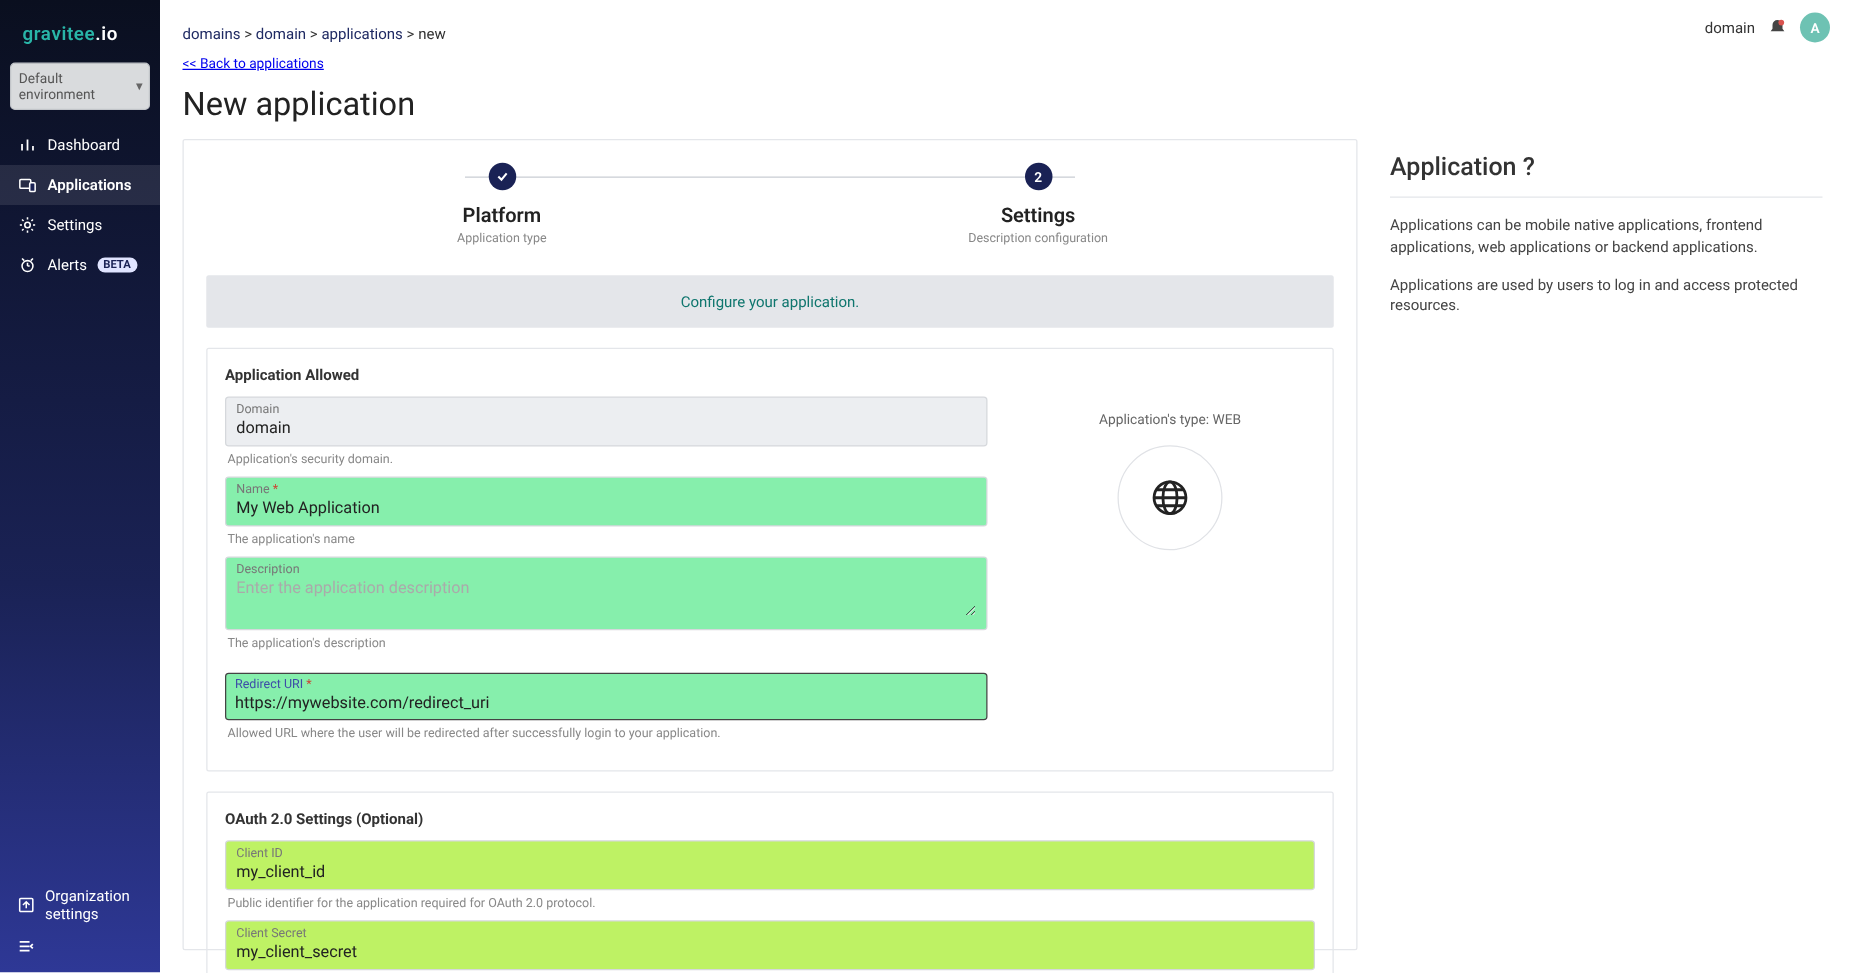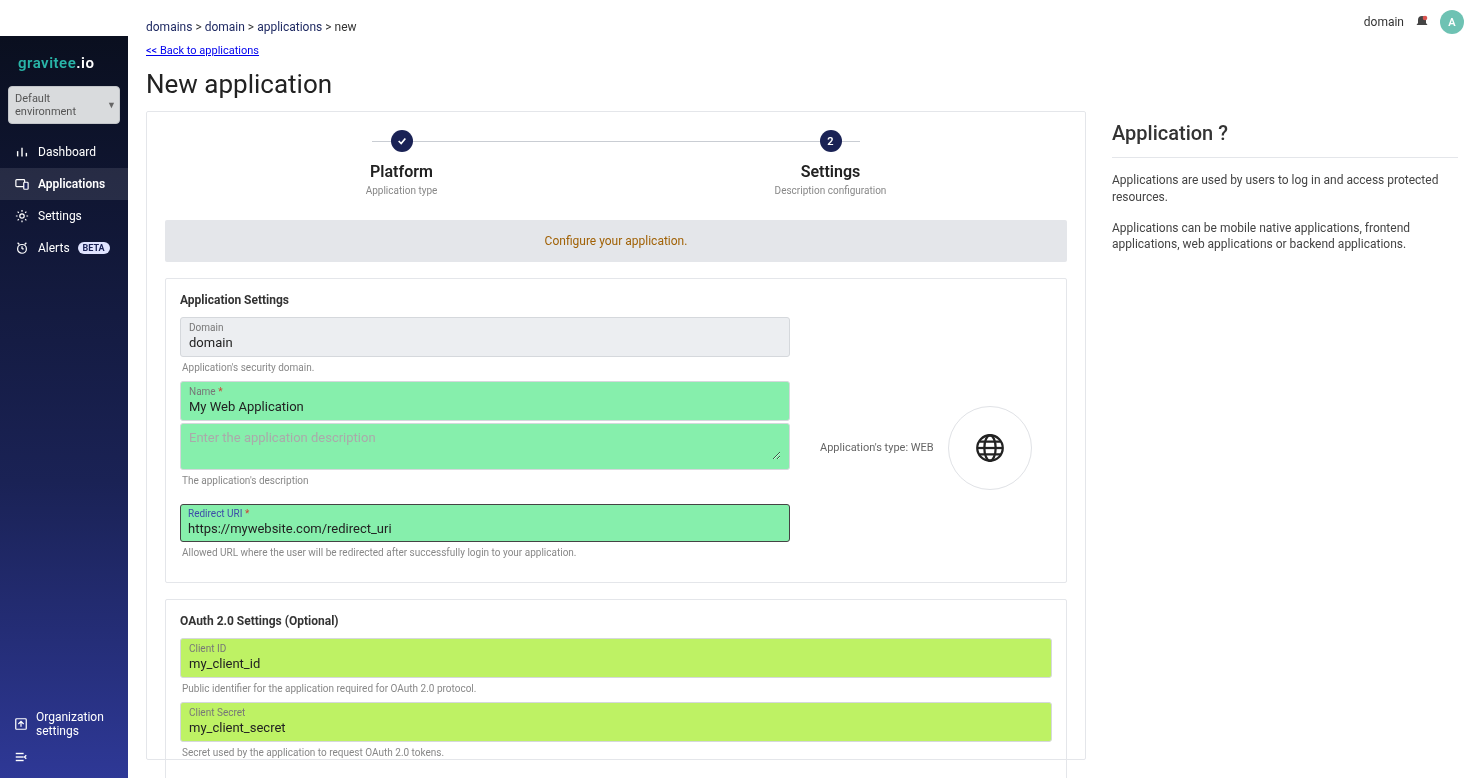--- a/index.html
+++ b/index.html
@@ -18,21 +18,20 @@
   height: 100%;
 }
 
 .sidebar {
   width: 128px;
   background: linear-gradient(180deg, #0a0f1f 0%, #1a2255 60%, #2e3896 100%);
   color: #fff;
   display: flex;
   flex-direction: column;
   flex-shrink: 0;
-  margin-top: 36px;
 }
 .logo {
   padding: 18px 10px 14px 18px;
   font-size: 15px;
   font-weight: 600;
   letter-spacing: 0.5px;
   color: #fff;
 }
 .logo .g { color: #29b5a8; }
 .env-select-wrap {
@@ -197,21 +196,21 @@
   height: 1px;
   background: #c9cdd3;
   z-index: 1;
 }
 .info-banner {
   margin: 0 18px 16px 18px;
   background: #e4e6ea;
   text-align: center;
   padding: 14px;
   font-size: 12px;
-  color: #a16207;
+  color: #0f766e;
   border-radius: 2px;
 }
 .form-block {
   margin: 0 18px 16px 18px;
   border: 1px solid #e4e6ea;
   border-radius: 2px;
   padding: 14px 14px 16px 14px;
 }
 .block-title {
   font-size: 12px;
@@ -219,20 +218,21 @@
   margin-bottom: 10px;
 }
 .form-two-col {
   display: flex;
   gap: 30px;
 }
 .form-left { width: 610px; }
 .form-right {
   flex: 1;
   display: flex;
+  flex-direction: column;
   align-items: center;
   gap: 14px;
   padding-top: 12px;
 }
 .type-label { font-size: 11px; color: #666; }
 .type-circle {
   width: 84px; height: 84px;
   border-radius: 50%;
   border: 1px solid #e0e2e6;
   display:flex; align-items:center; justify-content:center;
@@ -424,36 +424,38 @@
           <div class="step">
             <div class="step-dot">2</div>
             <div class="step-title">Settings</div>
             <div class="step-sub">Description configuration</div>
           </div>
         </div>
 
         <div class="info-banner">Configure your application.</div>
 
         <div class="form-block">
-          <div class="block-title">Application Settings</div>
+          <div class="block-title">Application Allowed</div>
 
           <div class="form-two-col">
             <div class="form-left">
               <div class="field-wrap readonly">
                 <div class="float-label">Domain</div>
                 <input class="field-input" readonly="" value="domain" style="">
               </div>
               <div class="help">Application's security domain.</div>
 
               <div class="field-wrap">
                 <div class="float-label"><span>Name</span> <span class="req">*</span></div>
                 <input class="field-input" value="My Web Application" style="">
               </div>
+              <div class="help">The application's name</div>
 
               <div class="field-wrap">
+                <div class="float-label">Description</div>
                 <textarea class="field-input ta" placeholder="Enter the application description" style=""></textarea>
               </div>
               <div class="help">The application's description</div>
 
               <div style="height:10px"></div>
 
               <div class="field-wrap focus">
                 <div class="float-label blue"><span>Redirect URI</span> <span class="req">*</span></div>
                 <input class="field-input" value="https://mywebsite.com/redirect_uri" style="">
               </div>
@@ -489,18 +491,18 @@
             <div class="float-label">Client Secret</div>
             <input class="field-input" value="my_client_secret" style="">
           </div>
           <div class="help">Secret used by the application to request OAuth 2.0 tokens.</div>
         </div>
 
       </div>
 
       <div class="help-panel">
         <div class="help-title">Application ?</div>
+        <p class="help-p">Applications can be mobile native applications, frontend applications, web applications or backend applications.</p>
         <p class="help-p">Applications are used by users to log in and access protected resources.</p>
-        <p class="help-p">Applications can be mobile native applications, frontend applications, web applications or backend applications.</p>
       </div>
     </div>
   </div>
 </div>
 
 </body></html>

